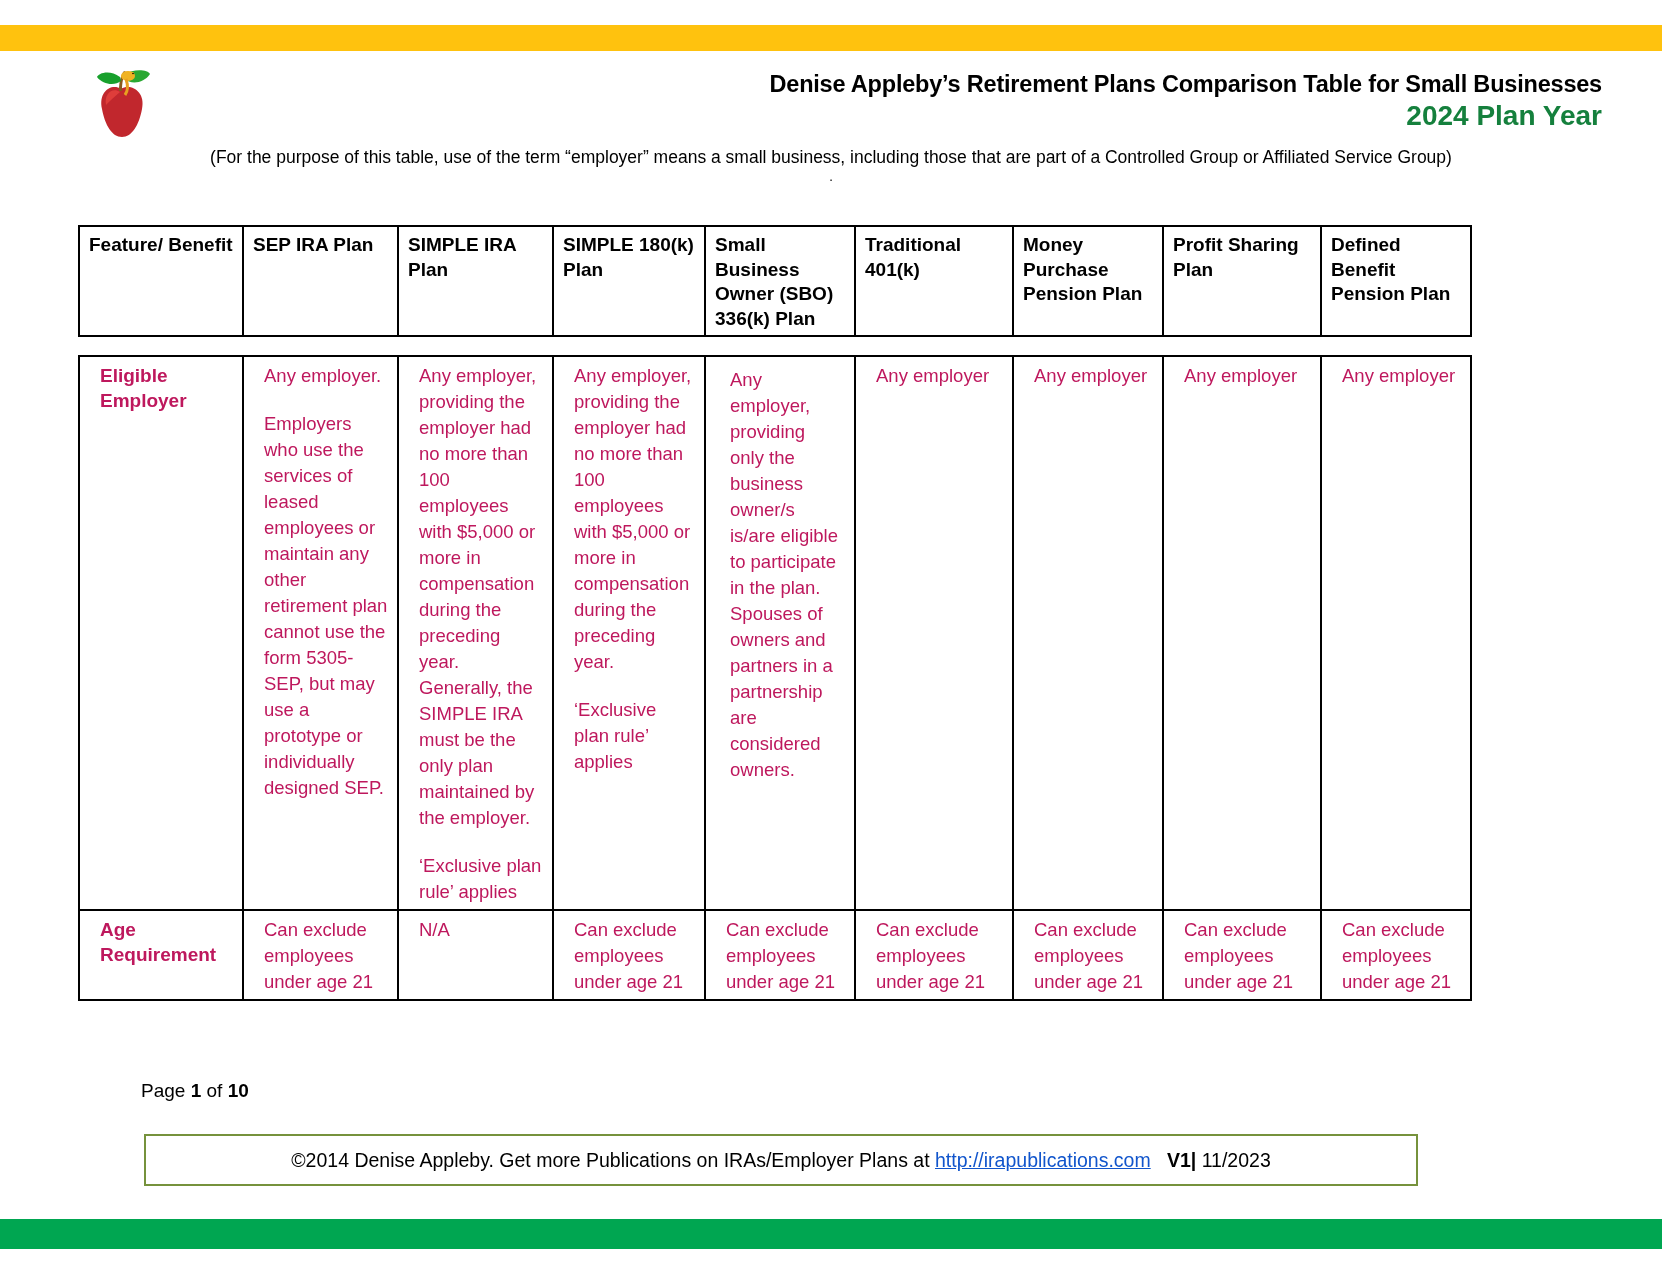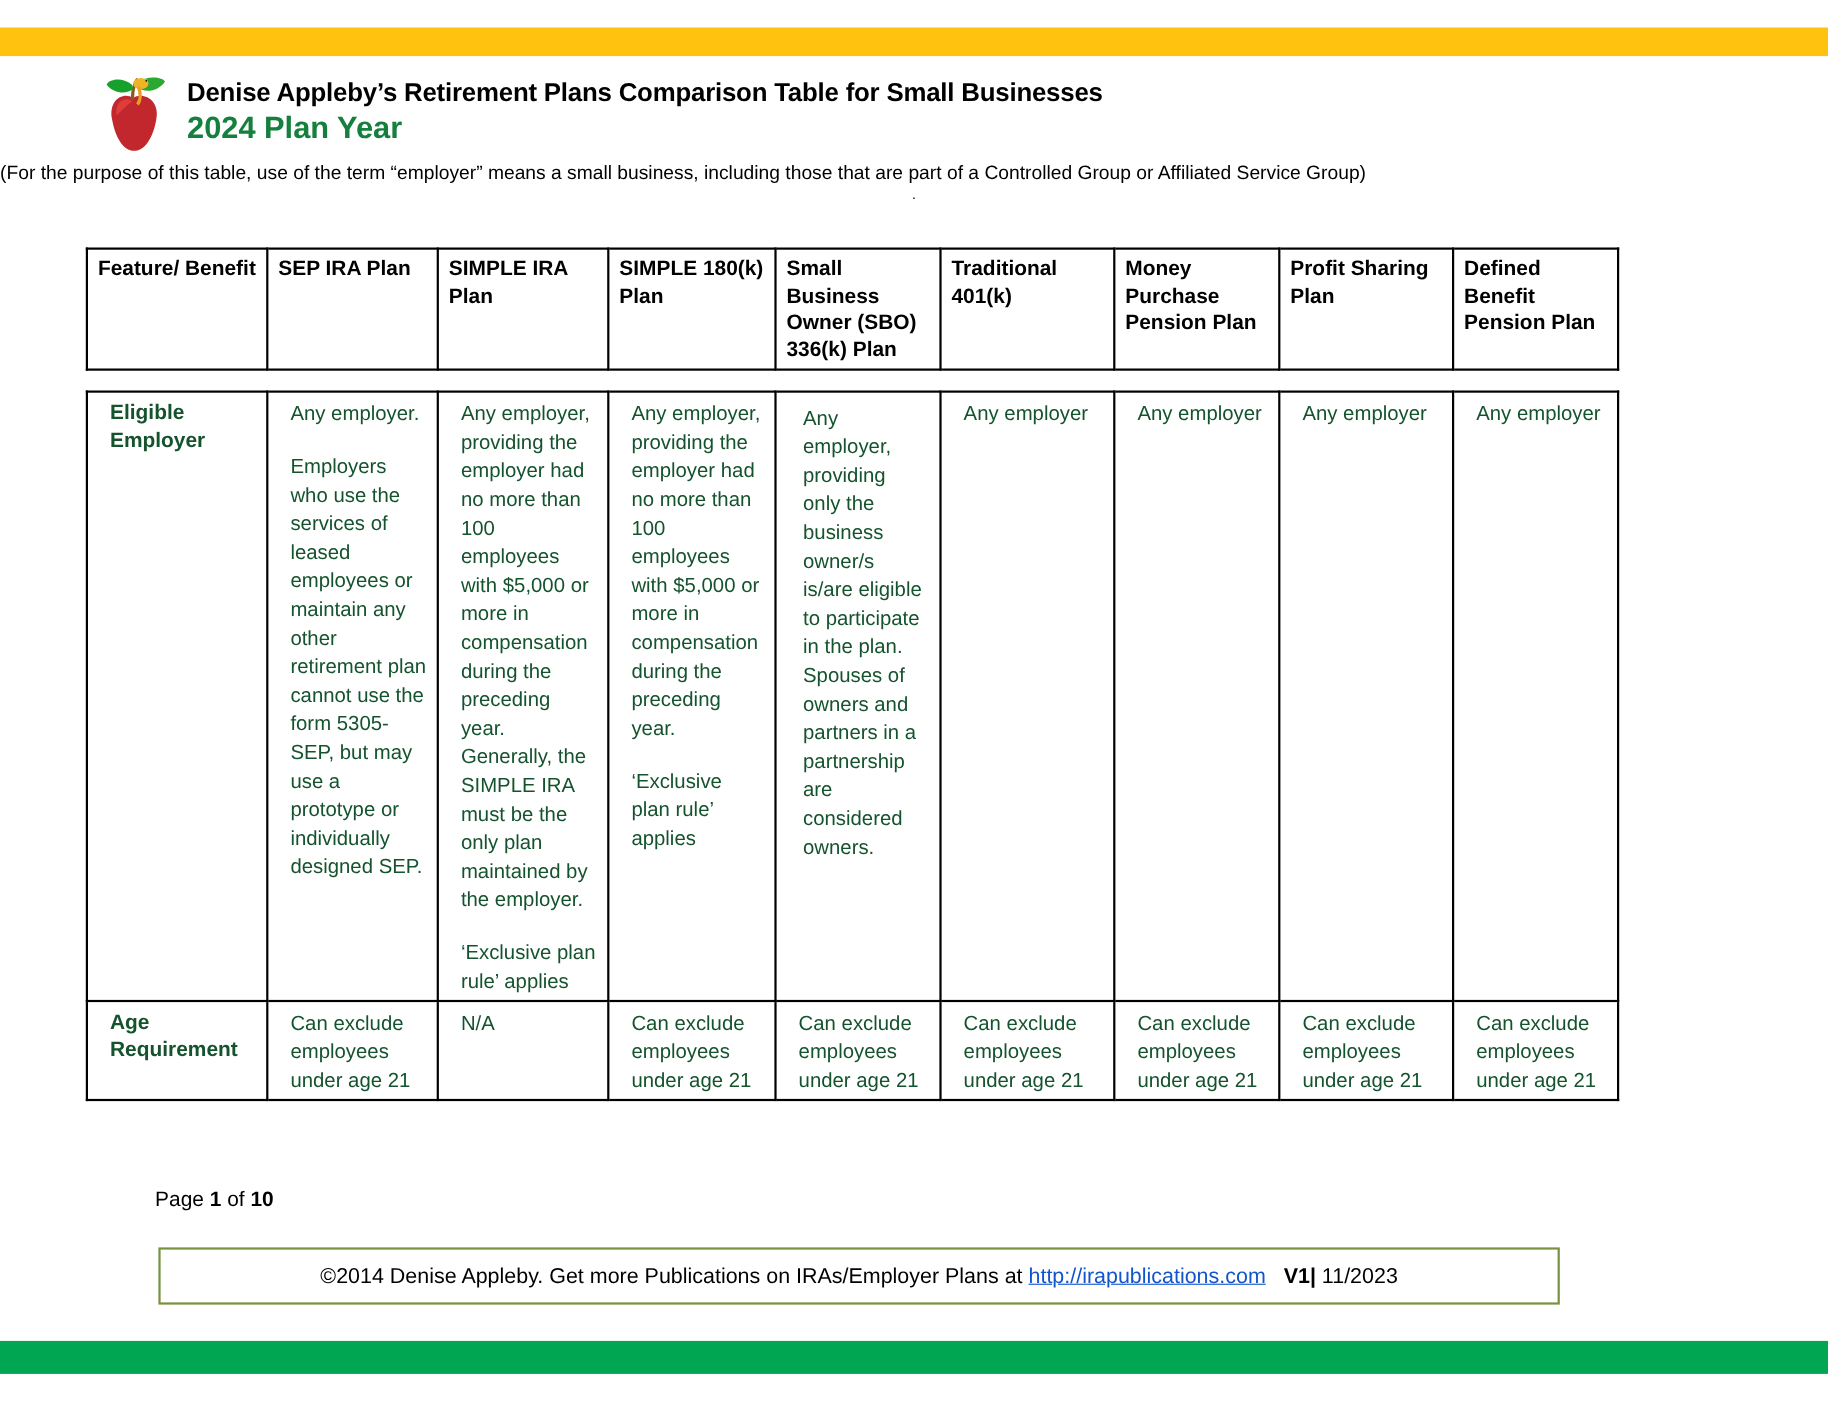--- a/index.html
+++ b/index.html
@@ -47,41 +47,41 @@
     left: 88px;
     top: 14px;
     width: 70px;
     height: 78px;
   }
   .title-block {
     position: absolute;
     left: 170px;
     right: 60px;
     top: 18px;
-    text-align: left;
+    text-align: right;
   }
   .doc-title {
     font-family: "Liberation Sans", sans-serif;
     font-weight: bold;
     font-size: 23.5px;
     color: #000;
     letter-spacing: -0.2px;
     line-height: 31px;
   }
   .doc-subtitle {
     font-weight: bold;
     font-size: 28px;
     line-height: 32px;
     color: #15803d;
   }
   .note-line {
     position: absolute;
     left: 0; right: 0;
     top: 95px;
-    text-align: left;
+    text-align: center;
     font-size: 17.5px;
     color: #000;
     line-height: 22px;
   }
   .dot-line {
     position: absolute;
     left: 0; right: 0;
     top: 118px;
     text-align: center;
     font-size: 13px;
@@ -136,21 +136,21 @@
 
   #body-table {
     left: 78px;
     top: 304px;
     width: 1392px;
   }
   #body-table td {
     font-family: "Liberation Sans", sans-serif;
     font-size: 18.5px;
     line-height: 26px;
-    color: #14532d;
+    color: #be185d;
     padding-left: 20px;
   }
   #body-table td.feature {
     font-weight: bold;
     font-size: 19px;
     line-height: 25px;
   }
   .cell-para { margin: 0 0 22px 0; }
   .cell-para:last-child { margin-bottom: 0; }
   .cell-tight { margin: 4px; }

